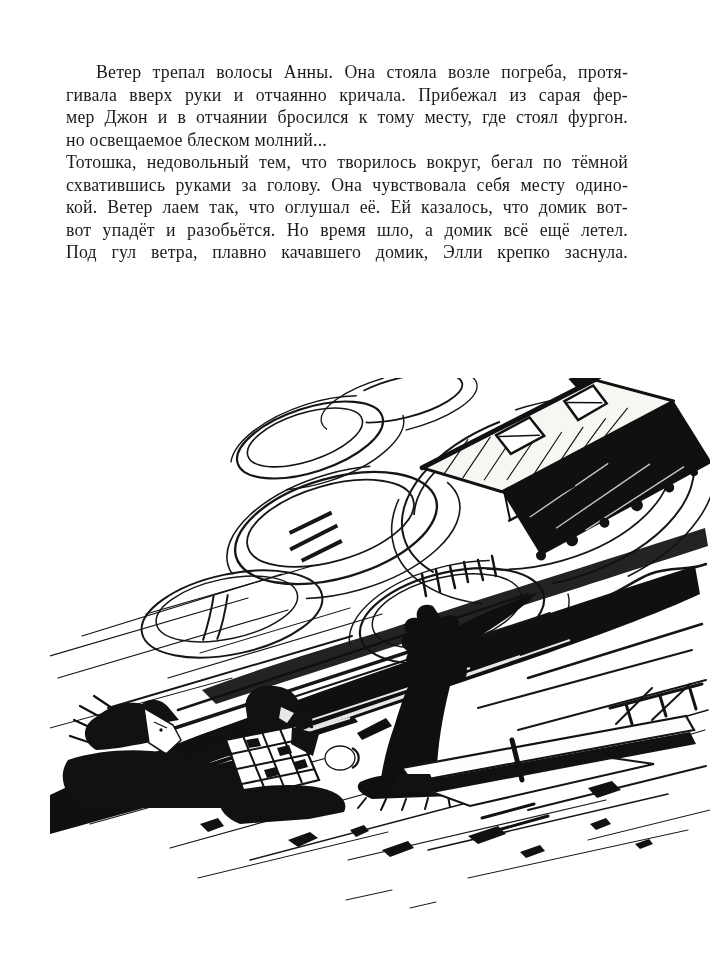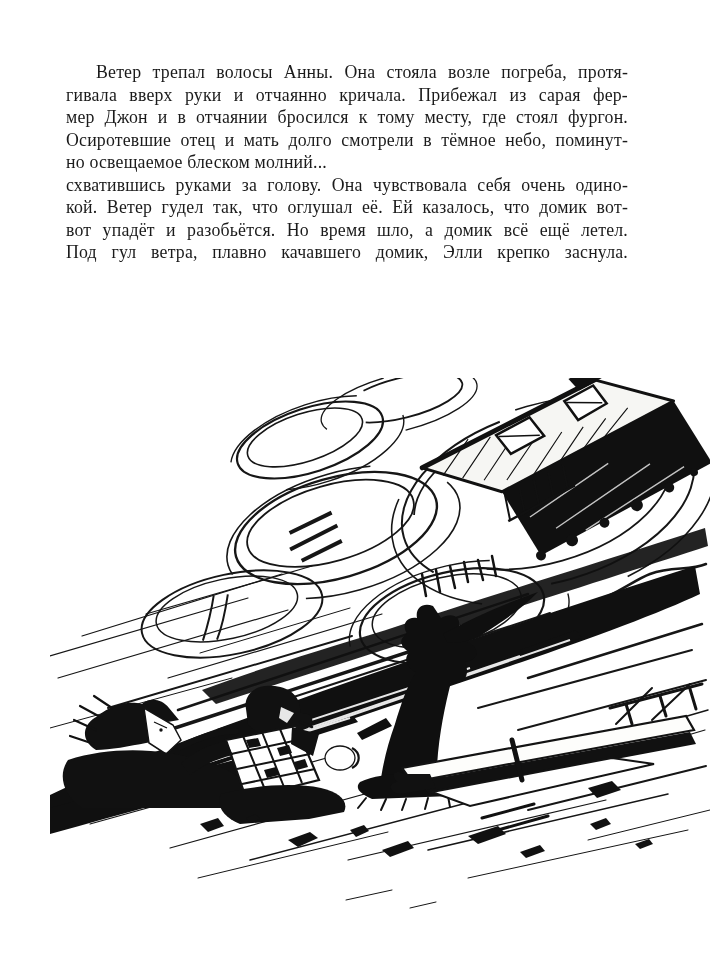--- a/index.html
+++ b/index.html
@@ -22,24 +22,24 @@
 </style>
 </head>
 <body>
 
 <div class="page">
 
   <div class="text-block">
       <div class="line first">Ветер трепал волосы Анны. Она стояла возле погреба, протя-</div>
       <div class="line">гивала вверх руки и отчаянно кричала. Прибежал из сарая фер-</div>
       <div class="line">мер Джон и в отчаянии бросился к тому месту, где стоял фургон.</div>
-      <div class="line">Осиротевшие отец и мать долго смотрели в тёмное небо, поминут-</div>
       <div class="line no-stretch">но освещаемое блеском молний...</div>
-      <div class="line">схватившись руками за голову. Она чувствовала себя очень одино-</div>
-      <div class="line">кой. Ветер гудел так, что оглушал её. Ей казалось, что домик вот-</div>
+      <div class="line">Тотошка, недовольный тем, что творилось вокруг, бегал по тёмной</div>
+      <div class="line">схватившись руками за голову. Она чувствовала себя месту одино-</div>
+      <div class="line">кой. Ветер лаем так, что оглушал её. Ей казалось, что домик вот-</div>
       <div class="line">вот упадёт и разобьётся. Но время шло, а домик всё ещё летел.</div>
       <div class="line">Под гул ветра, плавно качавшего домик, Элли крепко заснула.</div>
     </div>
 
   <div class="illustration" role="img" aria-label="Ink drawing: a small farmhouse with windows is carried away inside a swirling tornado; diagonal storm streaks sweep the sky. Below, Anna looks up to the sky and farmer John crouches in a checkered shirt beside a gnarled bent tree, fallen fence planks and flying debris.">
     <svg viewBox="0 0 660 565" xmlns="http://www.w3.org/2000/svg">
 
       <g stroke="#161616" fill="none" stroke-linecap="round">
         <path d="M8 300 L238 232" stroke-width="1.2"></path>
         <path d="M0 278 L198 220" stroke-width="1.2"></path>

